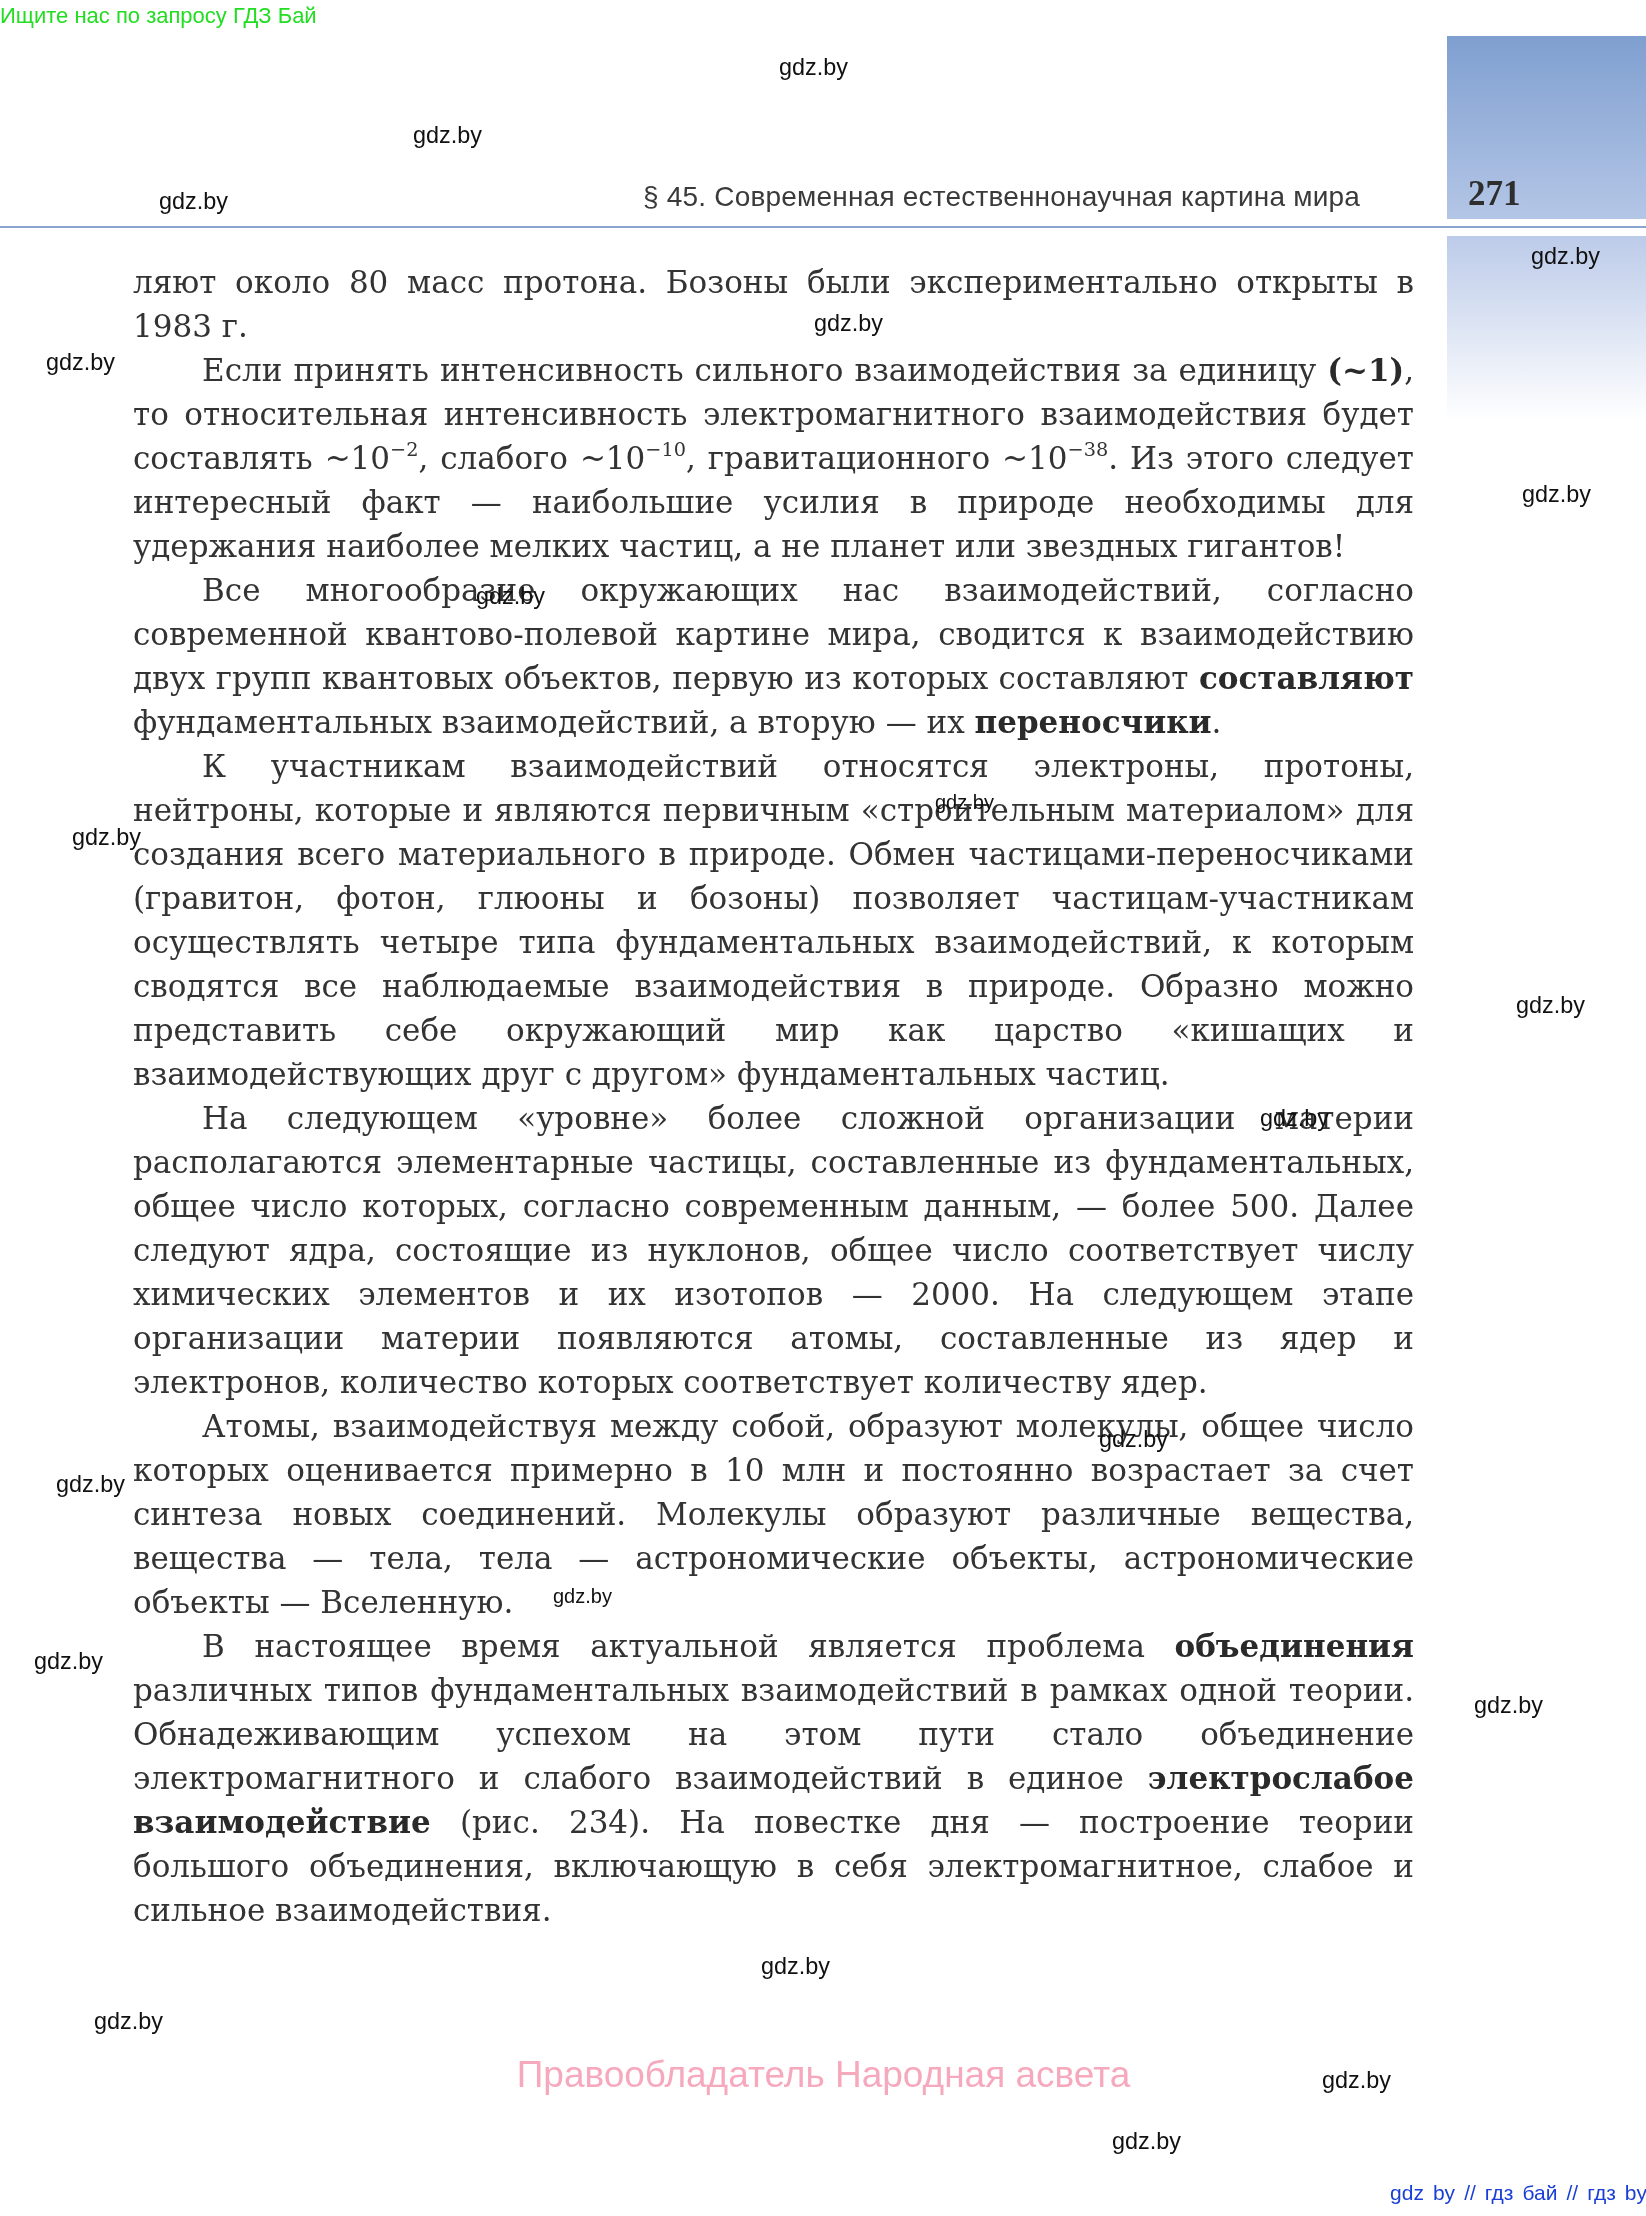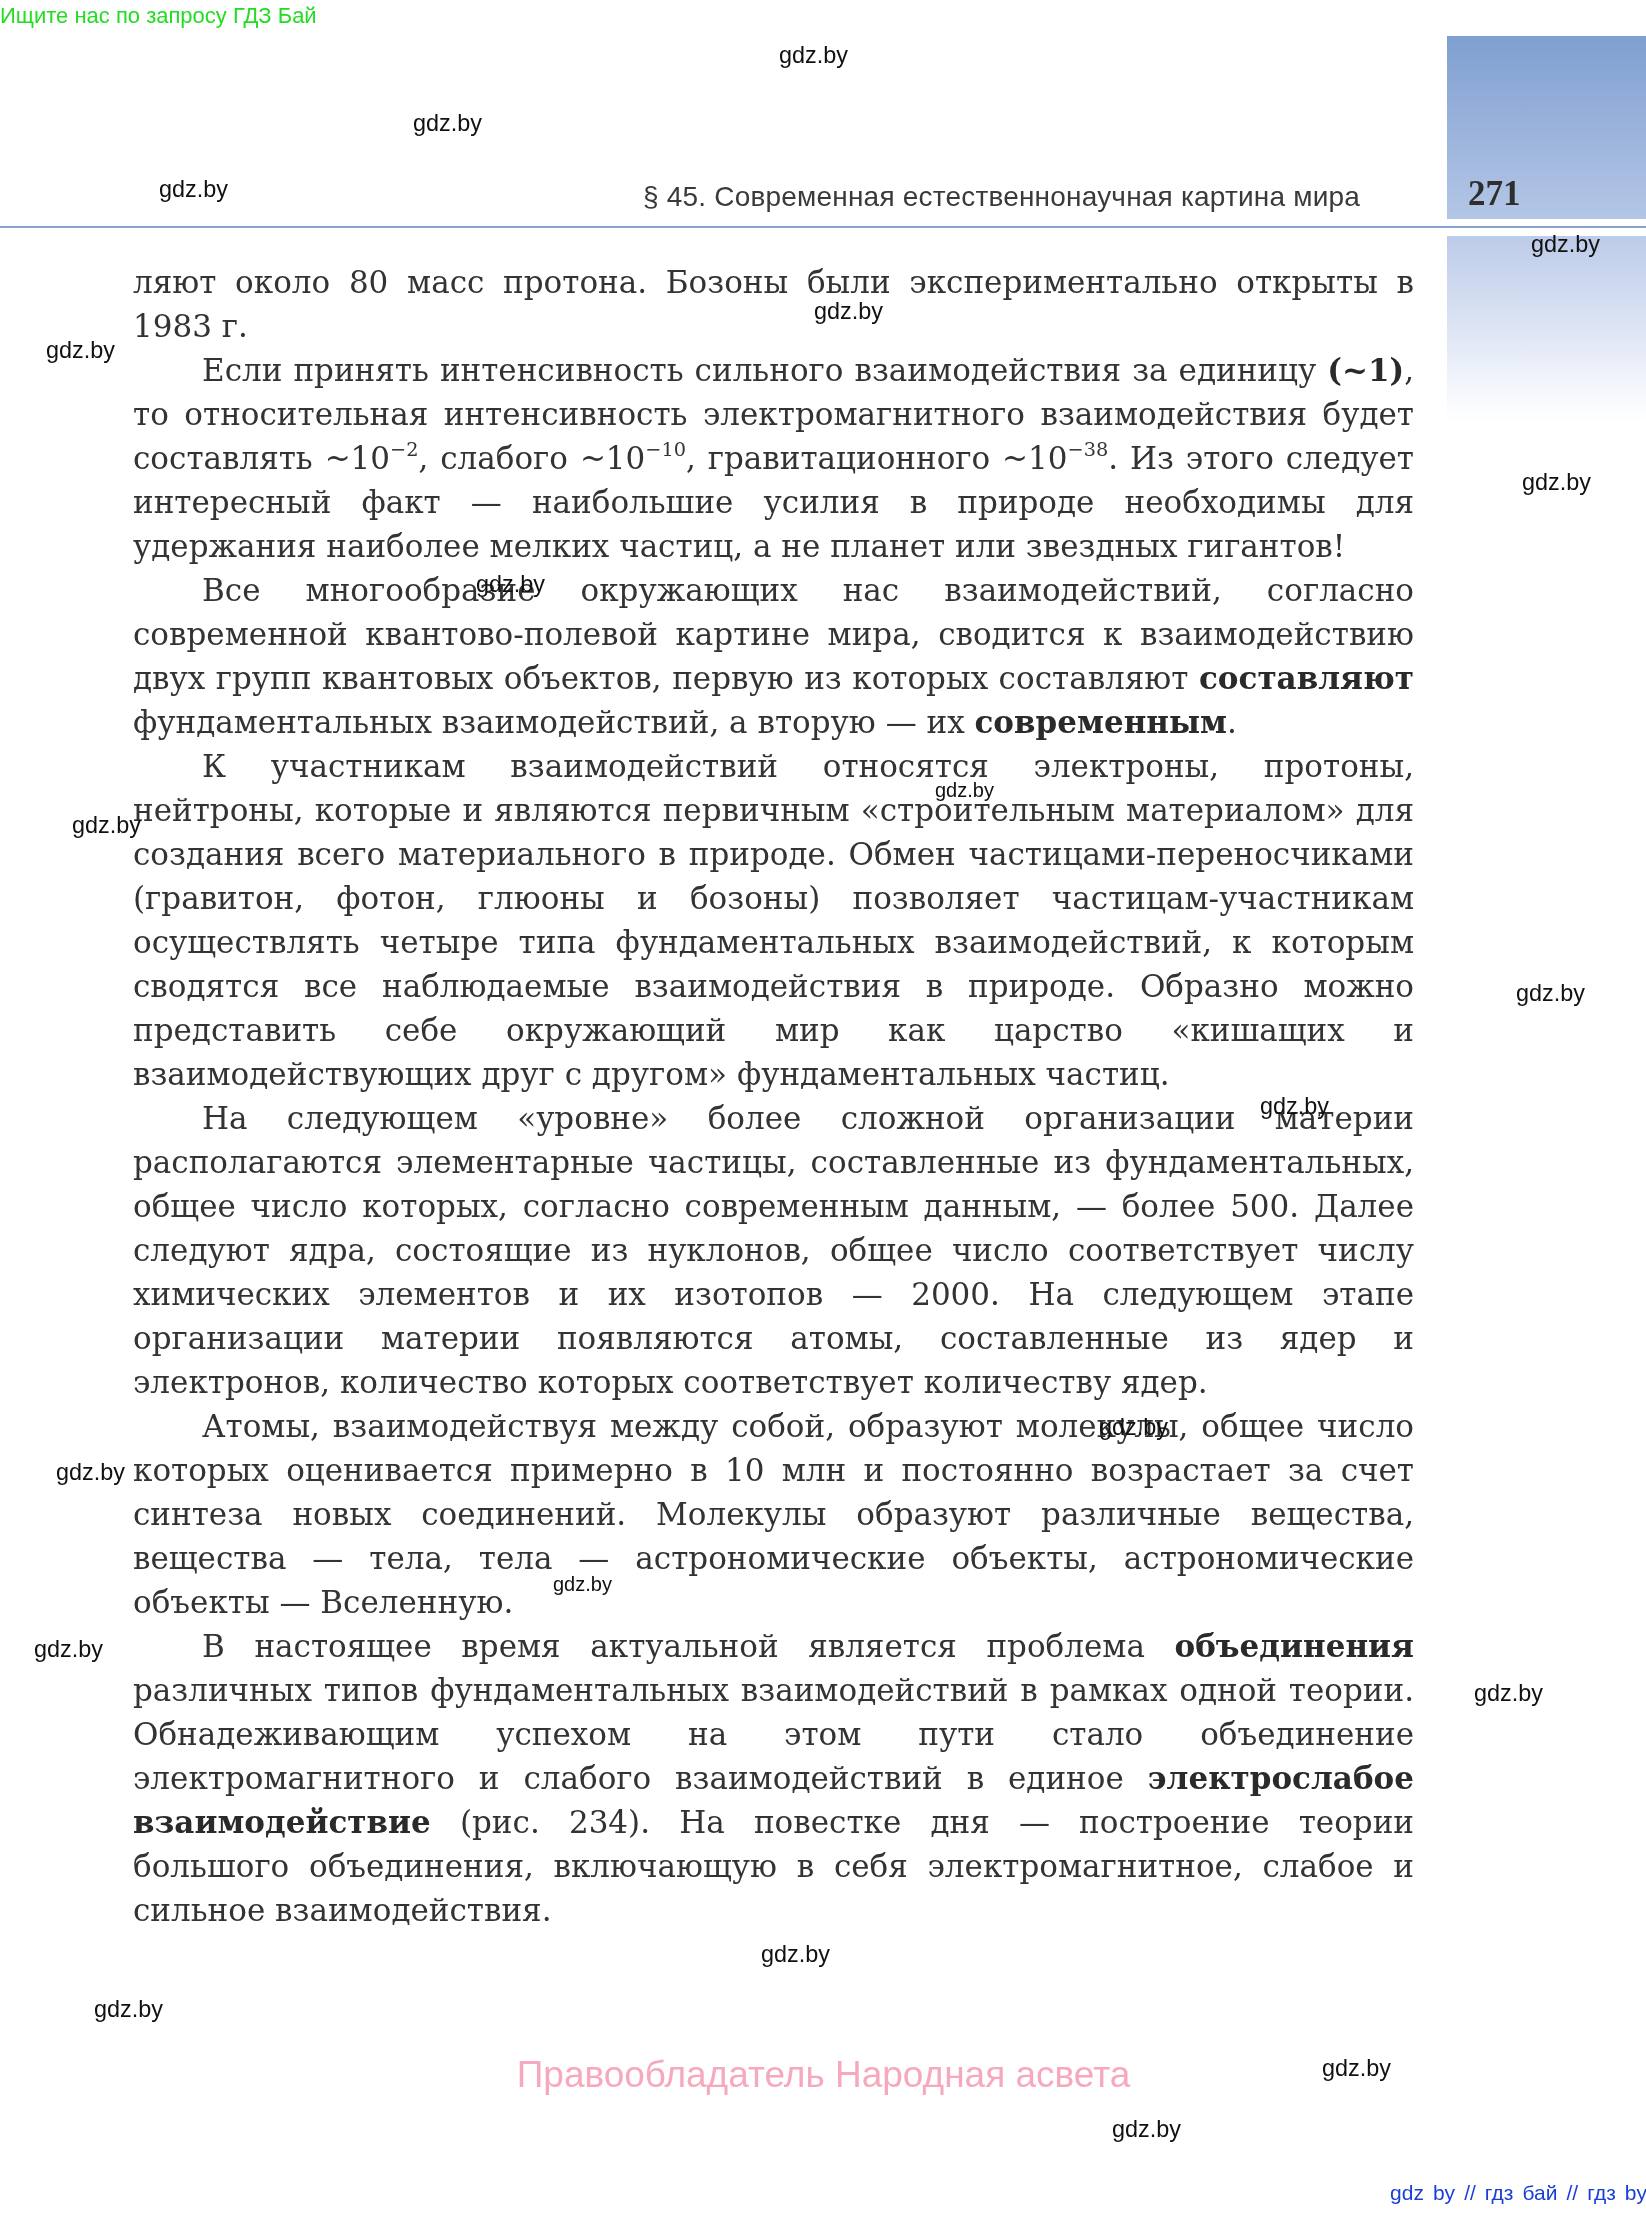--- a/index.html
+++ b/index.html
@@ -1,19 +1,19 @@
 <!DOCTYPE html>
 <html style="font-size:13px"><head>
 <meta charset="utf-8">
 <style>
   html, body { margin: 0; padding: 0; background: #ffffff; }
   body { width: 1647px; height: 2216px; position: relative; overflow: hidden; }
   .abs { position: absolute; }
   .promo-top { left: 0; width: 1647px; top: 3.2px; font-family: "Liberation Sans", sans-serif; font-size: 22px; color: #22dd22; }
-  .wm { font-family: "Liberation Sans", sans-serif; font-size: 23.4px; color: #111; white-space: nowrap; }
+  .wm { font-family: "Liberation Sans", sans-serif; font-size: 23.4px; color: #111; white-space: nowrap; margin-top: 12px; }
   .wm.small { font-size: 20px; }
   .tab-dark { left: 1447px; top: 36px; width: 200px; height: 183px; background: linear-gradient(#7f9fd0, #b4c6e6); }
   .tab-fade { left: 1447px; top: 236px; width: 200px; height: 185px; background: linear-gradient(#bccbe9, #ffffff); }
   .header-rule { left: 0; top: 226px; width: 1647px; height: 2.4px; background: #8aa4d2; }
   .running-head { left: 643px; top: 181px; font-family: "Liberation Sans", sans-serif; font-size: 28px; color: #3a3a3a; letter-spacing: 0.2px; }
   .page-num { left: 1468px; top: 174px; font-family: Liberation Serif, serif; font-weight: bold; font-size: 35px; color: #2e2e2e; }
   .body-text { left: 133px; top: 260px; width: 1281px; font-family: "DejaVu Serif", serif; font-size: 31px; line-height: 44px; color: #333333; text-align: justify; hyphens: manual; }
   .body-text p { margin: 0; text-indent: 69px; }
   .body-text p.cont { text-indent: 0; }
   .body-text b { font-weight: bold; color: #2a2a2a; }
@@ -28,21 +28,21 @@
 
 <div class="abs tab-dark"></div>
 <div class="abs tab-fade"></div>
 <div class="abs header-rule"></div>
 <div class="abs running-head">§ 45. Современная естественнонаучная картина мира</div>
 <div class="abs page-num">271</div>
 
 <div class="abs body-text">
   <p class="cont">ляют около 80 масс протона. Бозоны были экспериментально открыты в 1983 г.</p>
   <p><span>Если принять интенсивность сильного взаимодействия за единицу </span><b>(~1)</b><span>, то относительная интенсивность электромагнитного взаимодействия будет составлять ~10</span><sup>−2</sup><span>, слабого ~10</span><sup>−10</sup><span>, гравитационного ~10</span><sup>−38</sup><span>. Из этого следует интересный факт — наибольшие усилия в природе необходимы для удержания наиболее мелких частиц, а не планет или звездных гигантов!</span></p>
-  <p><span>Все многообразие окружающих нас взаимодействий, согласно современной квантово-полевой картине мира, сводится к взаимодействию двух групп квантовых объектов, первую из которых составляют </span><b>составляют</b><span> фундаментальных взаимодействий, а вторую — их </span><b>современным</b><span>.</span></p>
+  <p><span>Все многообразие окружающих нас взаимодействий, согласно современной квантово-полевой картине мира, сводится к взаимодействию двух групп квантовых объектов, первую из которых составляют </span><b>составляют</b><span> фундаментальных взаимодействий, а вторую — их </span><b>переносчики</b><span>.</span></p>
   <p>К участникам взаимодействий относятся электроны, протоны, нейтроны, которые и являются первичным «строительным материалом» для создания всего материального в природе. Обмен частицами-переносчиками (гравитон, фотон, глюоны и бозоны) позволяет частицам-участникам осуществлять четыре типа фундаментальных взаимодействий, к которым сводятся все наблюдаемые взаимодействия в природе. Образно можно представить себе окружающий мир как царство «кишащих и взаимодействующих друг с другом» фундаментальных частиц.</p>
   <p>На следующем «уровне» более сложной организации материи располагаются элементарные частицы, составленные из фундаментальных, общее число которых, согласно современным данным, — более 500. Далее следуют ядра, состоящие из нуклонов, общее число соответствует числу химических элементов и их изотопов — 2000. На следующем этапе организации материи появляются атомы, составленные из ядер и электронов, количество которых соответствует количеству ядер.</p>
   <p>Атомы, взаимодействуя между собой, образуют молекулы, общее число которых оценивается примерно в 10 млн и постоянно возрастает за счет синтеза новых соединений. Молекулы образуют различные вещества, вещества — тела, тела — астрономические объекты, астрономические объекты — Вселенную.</p>
   <p><span>В настоящее время актуальной является проблема </span><b>объединения</b><span> различных типов фундаментальных взаимодействий в рамках одной теории. Обнадеживающим успехом на этом пути стало объединение электромагнитного и слабого взаимодействий в единое </span><b>электрослабое взаимодействие</b><span> (рис. 234). На повестке дня — построение теории большого объединения, включающую в себя электромагнитное, слабое и сильное взаимодействия.</span></p>
 </div>
 
 <div class="abs wm" style="left:779px;top:42px;">gdz.by</div>
 <div class="abs wm" style="left:413px;top:110px;">gdz.by</div>
 <div class="abs wm" style="left:159px;top:176px;">gdz.by</div>
 <div class="abs wm" style="left:1531px;top:231px;">gdz.by</div>

